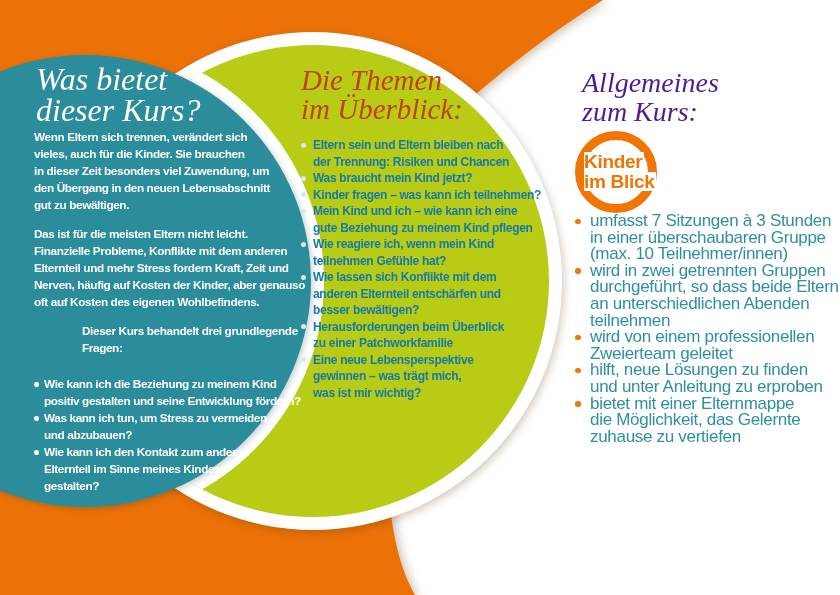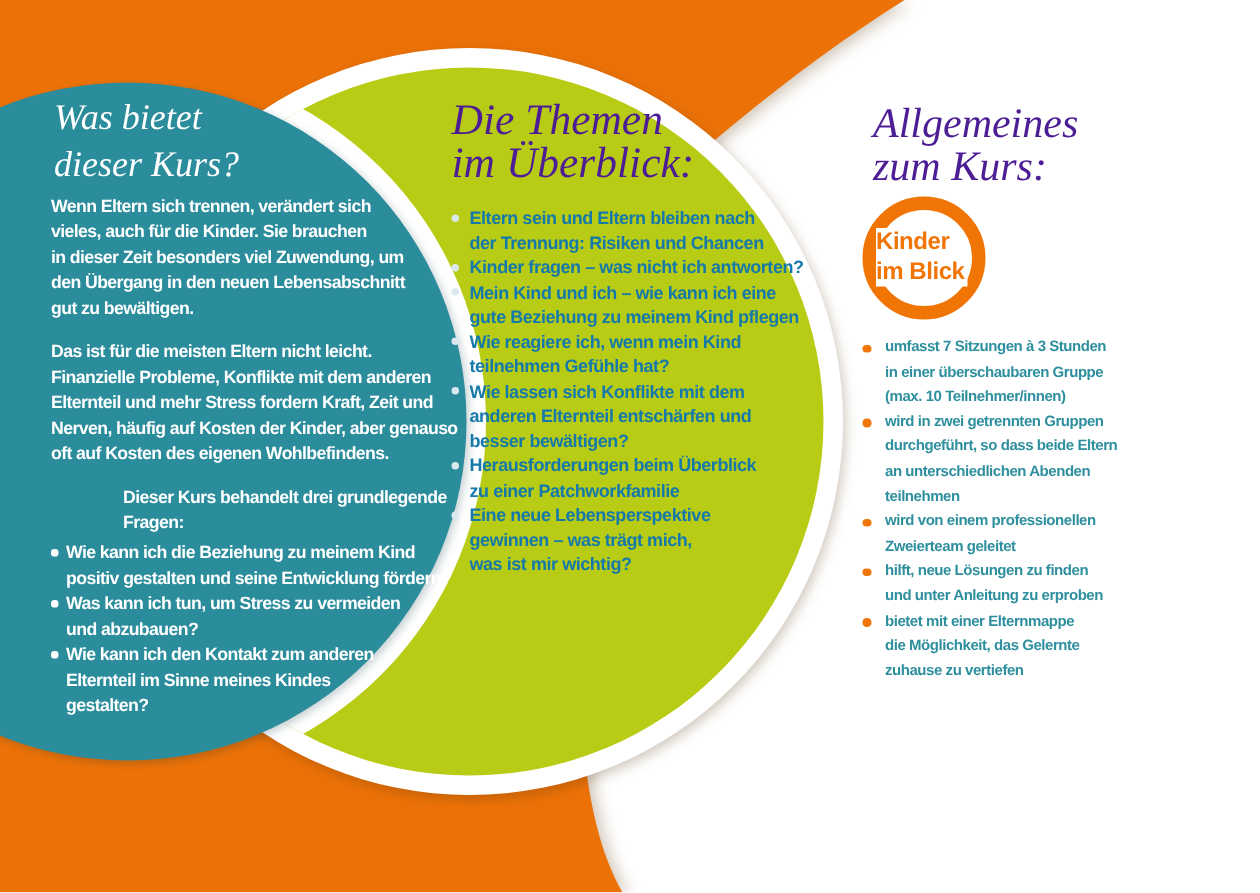--- a/index.html
+++ b/index.html
@@ -11,48 +11,48 @@
   .orange-shape{filter:drop-shadow(4px 2px 5px rgba(90,50,0,.28));}
   .green-ring{filter:drop-shadow(2px 3px 4px rgba(80,45,0,.25));}
   .teal-circle{filter:drop-shadow(2px 2px 3px rgba(0,45,55,.22));}
 
   .col{position:absolute;}
   .lines{white-space:pre-line;}
 
   
   .col-left{left:34px;top:64px;width:290px;color:#ffffff;}
   .h-serif{font-family:"Liberation Serif",serif;font-style:italic;font-weight:400;margin:0;}
-  .h-left{font-size:24px;line-height:31px;margin-left:2px;color:#ffffff;}
+  .h-left{font-size:32px;line-height:31px;margin-left:2px;color:#ffffff;}
   .col-left .body{font-size:11.8px;line-height:17px;font-weight:700;letter-spacing:-0.4px;}
   .p1{margin-top:3px;}
   .p2{margin-top:12px;}
   .intro{margin-top:12px;padding-left:48px;}
   ul.blist{list-style:none;margin:0;padding:0;}
-  .col-left ul.blist{margin-top:3px;}
+  .col-left ul.blist{margin-top:19px;}
   ul.blist li{position:relative;}
   .col-left li{padding-left:10px;}
   .col-left .dot{position:absolute;left:0;top:6px;width:4.5px;height:4.5px;border-radius:50%;background:#ffffff;}
 
   
   .col-mid{left:300px;top:66px;width:260px;}
-  .h-mid{font-size:29px;line-height:29px;color:#4c1d95;margin-left:1px;}
+  .h-mid{font-size:29px;line-height:29px;color:#c2410c;margin-left:1px;}
   .col-mid ul.blist{margin-top:13px;font-size:12px;line-height:16.5px;font-weight:700;
     letter-spacing:-0.3px;color:#1579A9;}
   .col-mid li{padding-left:13px;}
   .col-mid .dot{position:absolute;left:1px;top:5.5px;width:5px;height:5px;border-radius:50%;background:#D9E9ED;}
 
   
   .col-right{left:570px;top:68px;width:270px;color:#2E8F9E;}
   .h-right{font-size:28px;line-height:29px;margin-left:12px;color:#4c1d95;}
   .logo{position:relative;margin:5px 0 0 5px;width:82px;height:82px;}
   .logo-ring{position:absolute;left:0;top:0;width:64px;height:64px;border:9px solid #F07505;border-radius:50%;}
-  .logo-text{position:absolute;left:9px;top:21px;font-size:16px;line-height:19.5px;font-weight:700;
+  .logo-text{position:absolute;left:9px;top:21px;font-size:19px;line-height:19.5px;font-weight:700;
     letter-spacing:-0.3px;color:#F07505;}
   .logo-text span{display:inline-block;background:#ffffff;padding-right:2px;}
-  .col-right ul.blist{margin-top:11px;font-size:10px;line-height:16.6px;font-weight:700;letter-spacing:-0.3px;}
+  .col-right ul.blist{font-size:17px;line-height:16.6px;font-weight:400;letter-spacing:-0.3px;}
   .col-right li{padding-left:20px;}
   .col-right .dot{position:absolute;left:5px;top:5.5px;width:5.5px;height:5.5px;border-radius:50%;background:#F07607;}
 </style>
 </head>
 <body>
 
 <div class="stage">
 
   <svg class="bg" viewBox="0 0 840 595">
     <defs>
@@ -91,21 +91,22 @@
 gestalten?</span></li>
     </ul>
   </div>
 
   <div class="col col-mid">
     <h2 class="h-serif h-mid lines">Die Themen
 im Überblick:</h2>
     <ul class="blist">
       <li><span class="dot"></span><span class="lines">Eltern sein und Eltern bleiben nach
 der Trennung: Risiken und Chancen</span></li>
-      <li><span class="dot"></span><span class="lines">Kinder fragen – was nicht ich antworten?</span></li>
+      <li><span class="dot"></span><span class="lines">Was braucht mein Kind jetzt?</span></li>
+      <li><span class="dot"></span><span class="lines">Kinder fragen – was kann ich teilnehmen?</span></li>
       <li><span class="dot"></span><span class="lines">Mein Kind und ich – wie kann ich eine
 gute Beziehung zu meinem Kind pflegen</span></li>
       <li><span class="dot"></span><span class="lines">Wie reagiere ich, wenn mein Kind
 teilnehmen Gefühle hat?</span></li>
       <li><span class="dot"></span><span class="lines">Wie lassen sich Konflikte mit dem
 anderen Elternteil entschärfen und
 besser bewältigen?</span></li>
       <li><span class="dot"></span><span class="lines">Herausforderungen beim Überblick
 zu einer Patchworkfamilie</span></li>
       <li><span class="dot"></span><span class="lines">Eine neue Lebensperspektive

